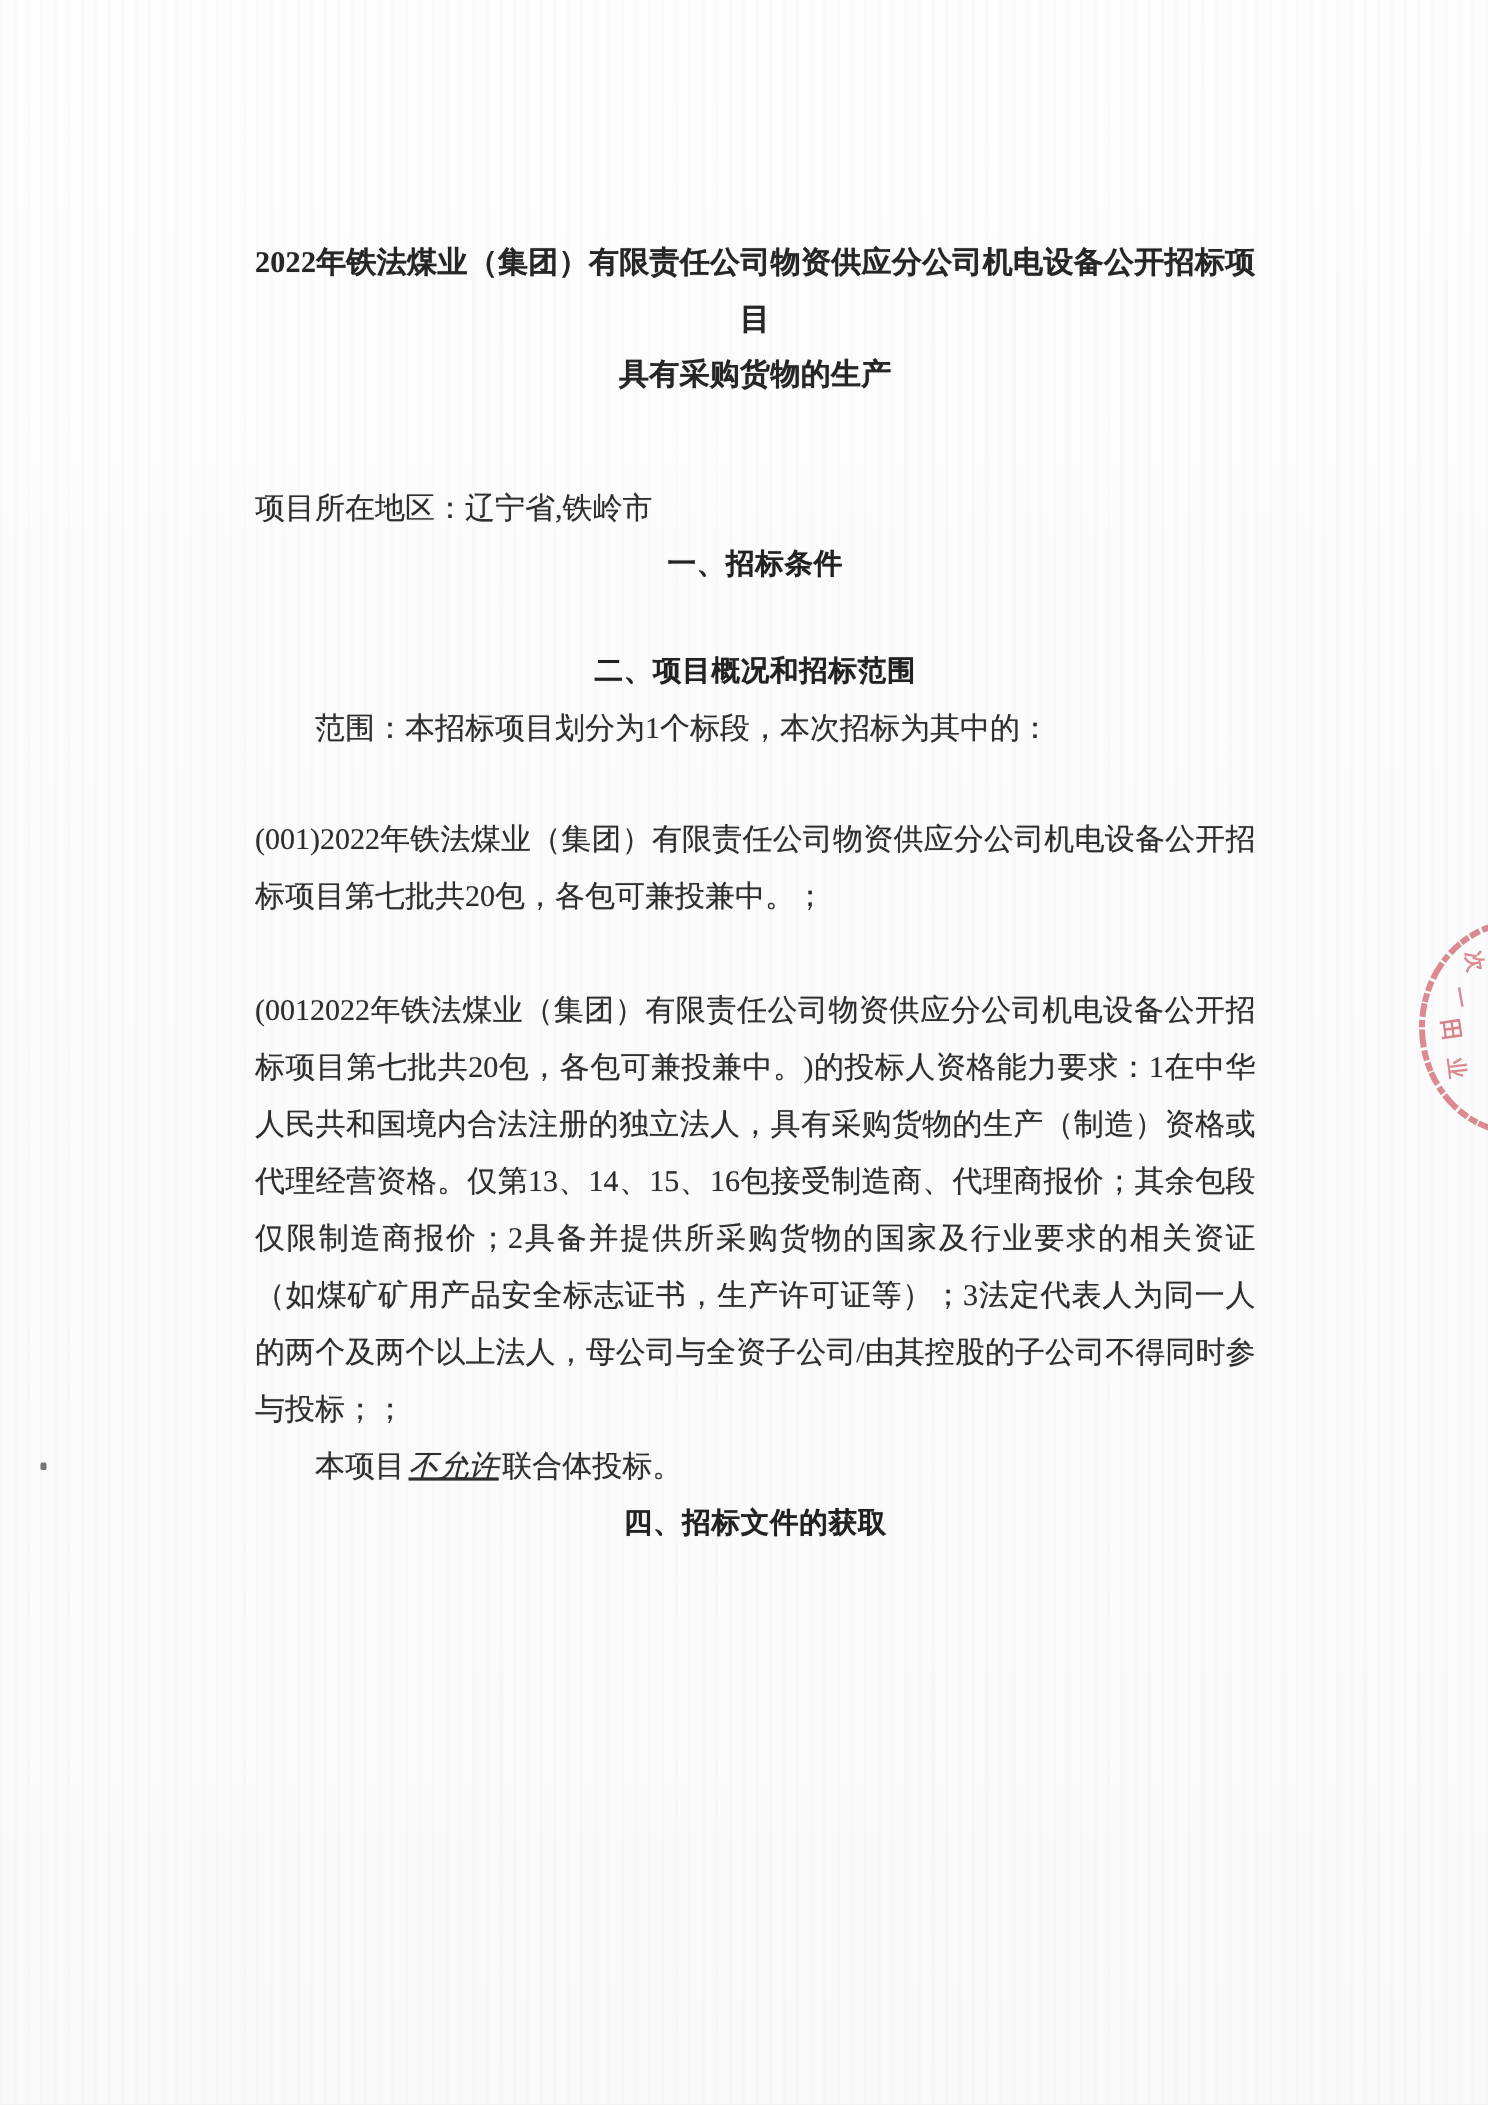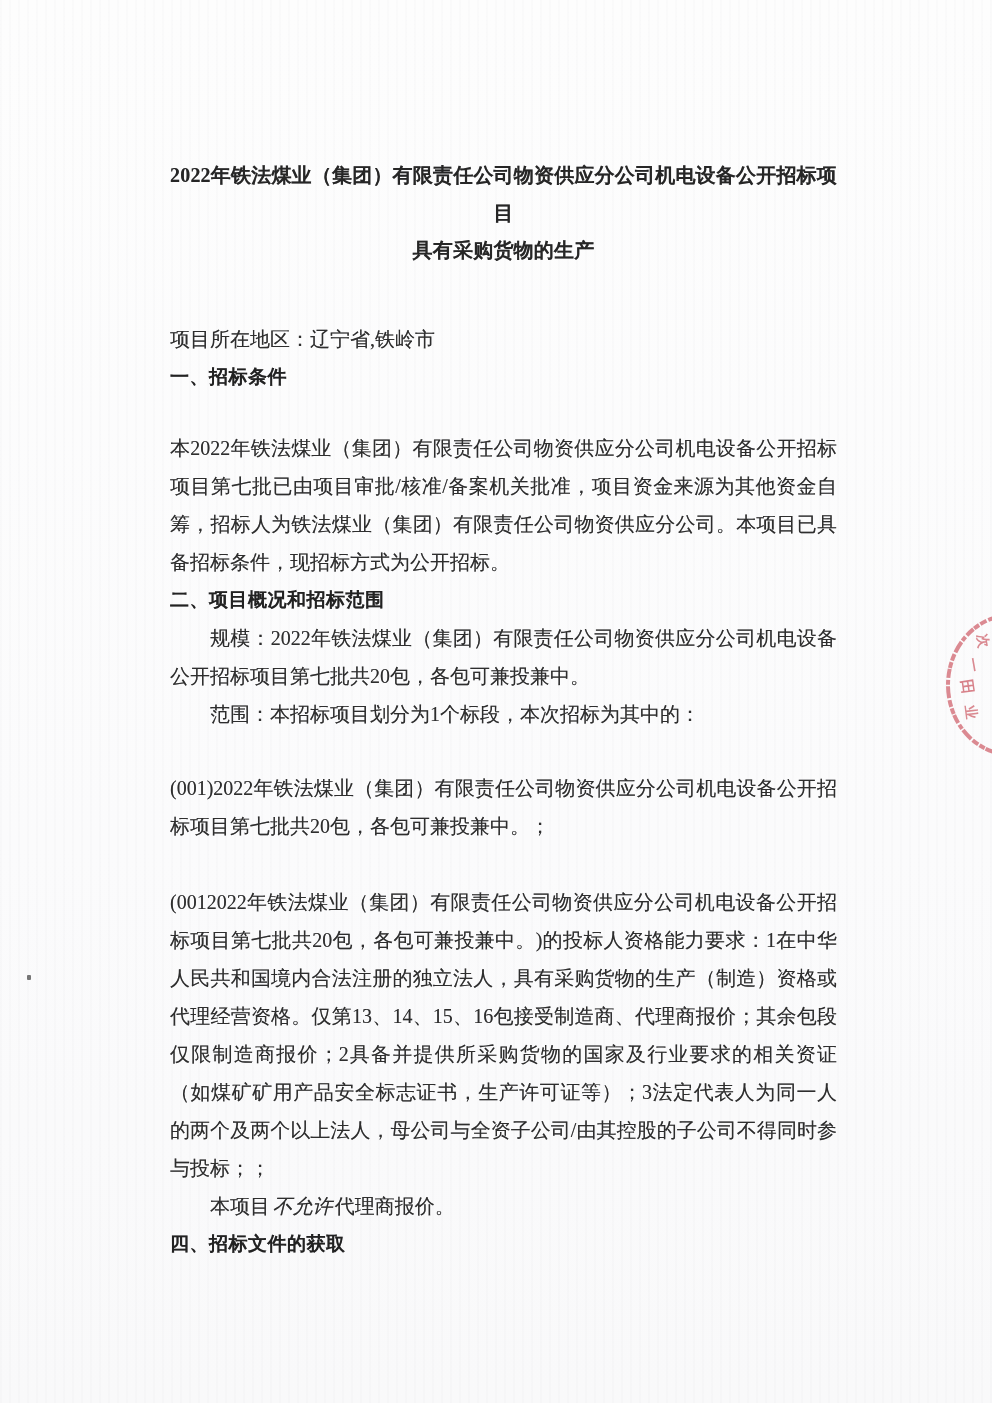--- a/index.html
+++ b/index.html
@@ -30,26 +30,26 @@
     font-weight: bold;
     line-height: 37.5px;
     letter-spacing: 0.2px;
     color: #262626;
   }
   .heading {
     font-weight: bold;
     font-family: "Liberation Sans", "DejaVu Sans", sans-serif;
     font-size: 19px;
     color: #222;
-    text-align: left;
+    text-align: center;
     letter-spacing: 0.5px;
   }
   .para { margin: 0; }
   .indent { text-indent: 2em; }
-  .emphasis-italic { font-style: italic; padding: 0 0.12em; }
+  .emphasis-italic { font-style: italic; padding: 0 0.12em; text-decoration: underline; }
   .sp50 { height: 50px; } .sp33 { height: 33px; }
   .sp36 { height: 36px; } .sp38 { height: 38px; }
   .seal-svg {
     position: absolute;
     left: 942px;
     top: 612px;
     width: 50px;
     height: 150px;
     opacity: 0.85;
   }
@@ -79,37 +79,35 @@
     <div class="title-line">具有采购货物的生产</div>
 
     <div class="sp50"></div>
 
     <div class="para">项目所在地区：辽宁省,铁岭市</div>
 
     <div class="heading">一、招标条件</div>
 
     <div class="sp33"></div>
 
-    <p class="para">本2022年铁法煤业（集团）有限责任公司物资供应分公司机电设备公开招标项目第七批已由项目审批/核准/备案机关批准，项目资金来源为其他资金自筹，招标人为铁法煤业（集团）有限责任公司物资供应分公司。本项目已具备招标条件，现招标方式为公开招标。</p>
 
     <div class="heading">二、项目概况和招标范围</div>
 
-    <p class="para indent">规模：2022年铁法煤业（集团）有限责任公司物资供应分公司机电设备公开招标项目第七批共20包，各包可兼投兼中。</p>
     <p class="para indent">范围：本招标项目划分为1个标段，本次招标为其中的：</p>
 
     <div class="sp36"></div>
 
     <p class="para">(001)2022年铁法煤业（集团）有限责任公司物资供应分公司机电设备公开招标项目第七批共20包，各包可兼投兼中。；</p>
 
 
     <div class="sp38"></div>
 
     <p class="para">(0012022年铁法煤业（集团）有限责任公司物资供应分公司机电设备公开招标项目第七批共20包，各包可兼投兼中。)的投标人资格能力要求：1在中华人民共和国境内合法注册的独立法人，具有采购货物的生产（制造）资格或代理经营资格。仅第13、14、15、16包接受制造商、代理商报价；其余包段仅限制造商报价；2具备并提供所采购货物的国家及行业要求的相关资证（如煤矿矿用产品安全标志证书，生产许可证等）；3法定代表人为同一人的两个及两个以上法人，母公司与全资子公司/由其控股的子公司不得同时参与投标；；</p>
 
-    <p class="para indent"><span>本项目</span><span class="emphasis-italic">不允许</span><span>代理商报价。</span></p>
+    <p class="para indent"><span>本项目</span><span class="emphasis-italic">不允许</span><span>联合体投标。</span></p>
 
     <div class="heading">四、招标文件的获取</div>
 
   </div>
 
   <svg class="seal-svg" viewBox="0 0 50 150" xmlns="http://www.w3.org/2000/svg">
     <ellipse cx="70" cy="73" rx="64" ry="70" fill="none" stroke="#cf5f6a" stroke-width="4" stroke-dasharray="7 2 12 1.5 5 2 9 1 6 1.5" opacity="0.85"></ellipse>
     <text class="seal-glyph" x="36" y="30" font-size="14" fill="#cb5560" opacity="0.8" transform="rotate(80 40 26)">次</text>
     <text class="seal-glyph" x="26" y="54" font-size="14" fill="#cb5560" opacity="0.8" transform="rotate(80 30 50)">一</text>
     <text class="seal-glyph" x="21" y="78" font-size="15" fill="#cb5560" opacity="0.85" transform="rotate(82 26 72)">田</text>

